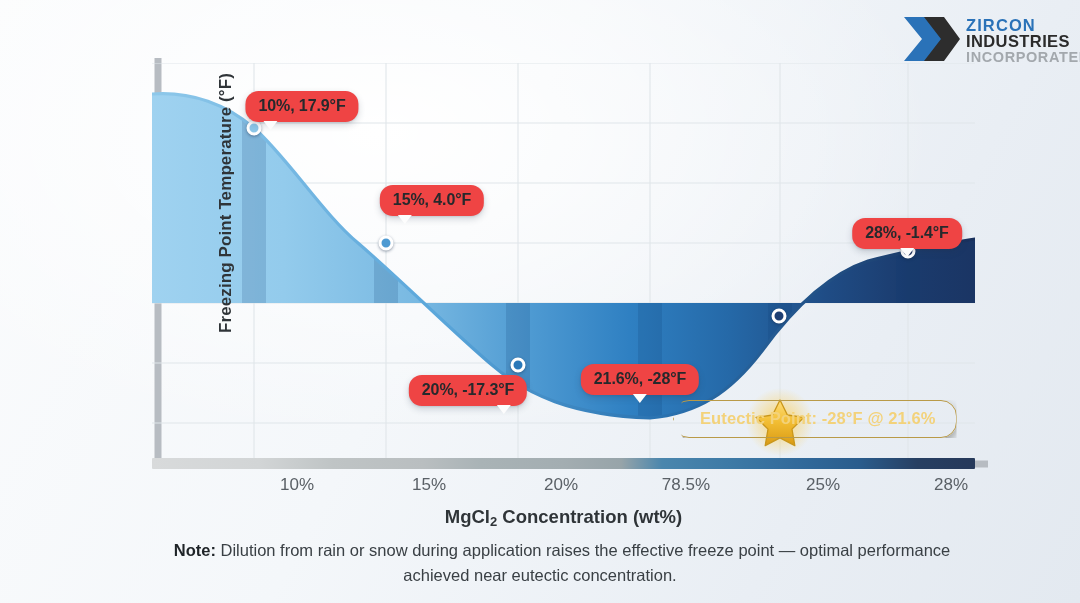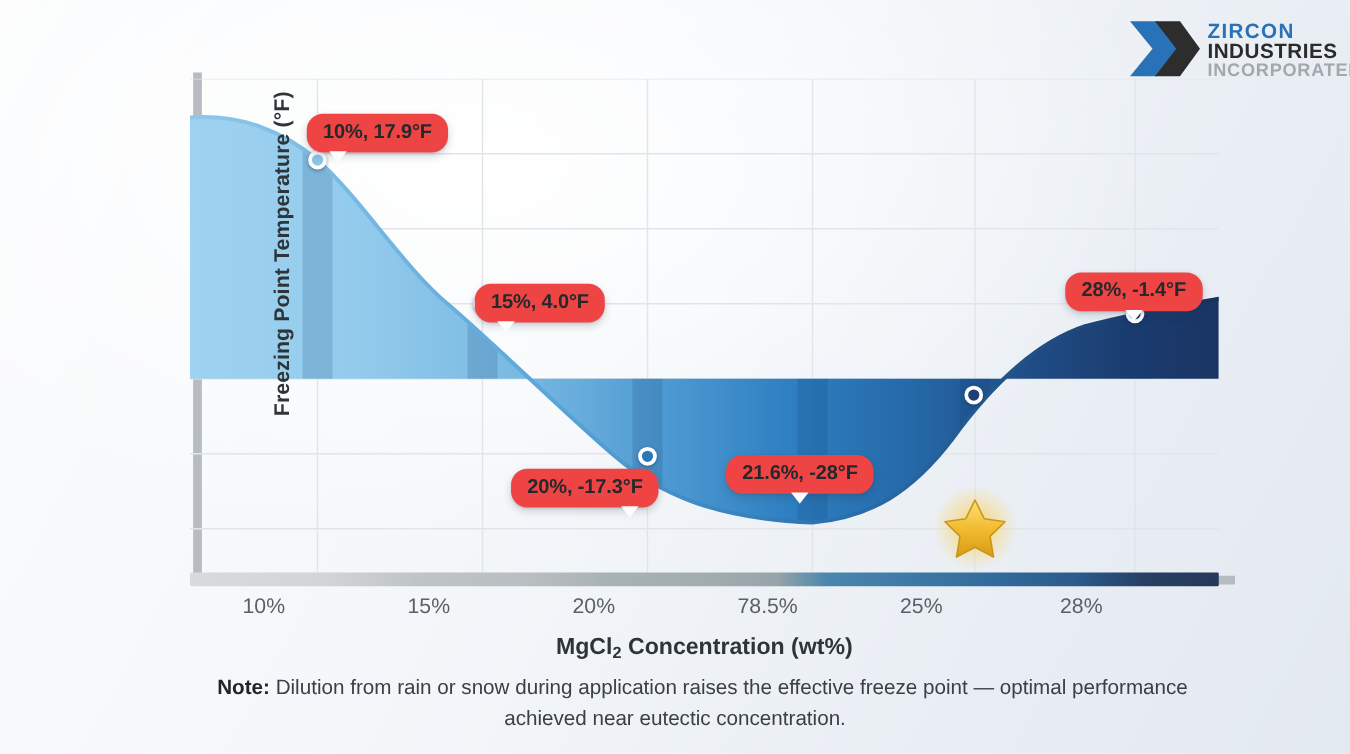--- a/index.html
+++ b/index.html
@@ -105,21 +105,21 @@
     background: linear-gradient(90deg,
       #d8dadb 0%, #d2d5d6 13%, #bfc4c5 22%, #b9bec0 33%,
       #a9b3b6 40%, #a3adb1 50%, #97a4a9 57%,
       #4a86ad 62%, #3d7aa6 70%, #31699a 79%,
       #2a5c8c 86%, #273f62 93%, #26395a 100%);
   }
   .xtick {
     position: absolute;
     top: 412px;
     width: 120px;
-    text-align: left;
+    text-align: right;
     font-size: 17px;
     color: #5a6066;
     transform: translateX(-60px);
   }
   #x-title {
     position: absolute;
     left: 0;
     top: 443px;
     width: 823px;
     text-align: center;
@@ -319,41 +319,42 @@
     <div class="dot" style="left:628px; top:359px; background:transparent; border:none; box-shadow:none; width:0; height:0;"></div>
 
     <div class="dot" style="left:627px; top:253px; background:#1d3f73;"></div>
     <div class="dot" style="left:756px; top:188px; background:#1b2f5b;"></div>
 
     <div class="callout below" style="left:150px; top:28px;">
       <span>10%, 17.9°F</span>
       <span class="tail" style="left:18px;"></span>
     </div>
 
-    <div class="callout below" style="left:280px; top:122px;margin-top:42px;">
+    <div class="callout below" style="left:280px; top:122px;">
       <span>15%, 4.0°F</span>
       <span class="tail" style="left:18px;"></span>
     </div>
 
     <div class="callout below" style="left:316px; top:312px;">
       <span>20%, -17.3°F</span>
       <span class="tail" style="right:16px;"></span>
     </div>
 
     <div class="callout below" style="left:488px; top:301px;">
       <span>21.6%, -28°F</span>
       <span class="tail" style="left:50%; margin-left:-7px;"></span>
     </div>
 
 
     <div class="callout below" style="left:755px; top:155px;">
       <span>28%, -1.4°F</span>
       <span class="tail" style="left:50%; margin-left:-7px;"></span>
     </div>
 
+    <div id="eutectic-badge" style="left:521px; top:337px;">Eutectic Point: -28°F @ 21.6%</div>
 
     <div id="grad-bar"></div>
 
     <div class="xtick" style="left:102px;">10%</div>
     <div class="xtick" style="left:234px;">15%</div>
     <div class="xtick" style="left:366px;">20%</div>
     <div class="xtick" style="left:498px;">78.5%</div>
     <div class="xtick" style="left:628px;">25%</div>
     <div class="xtick" style="left:756px;">28%</div>
 

